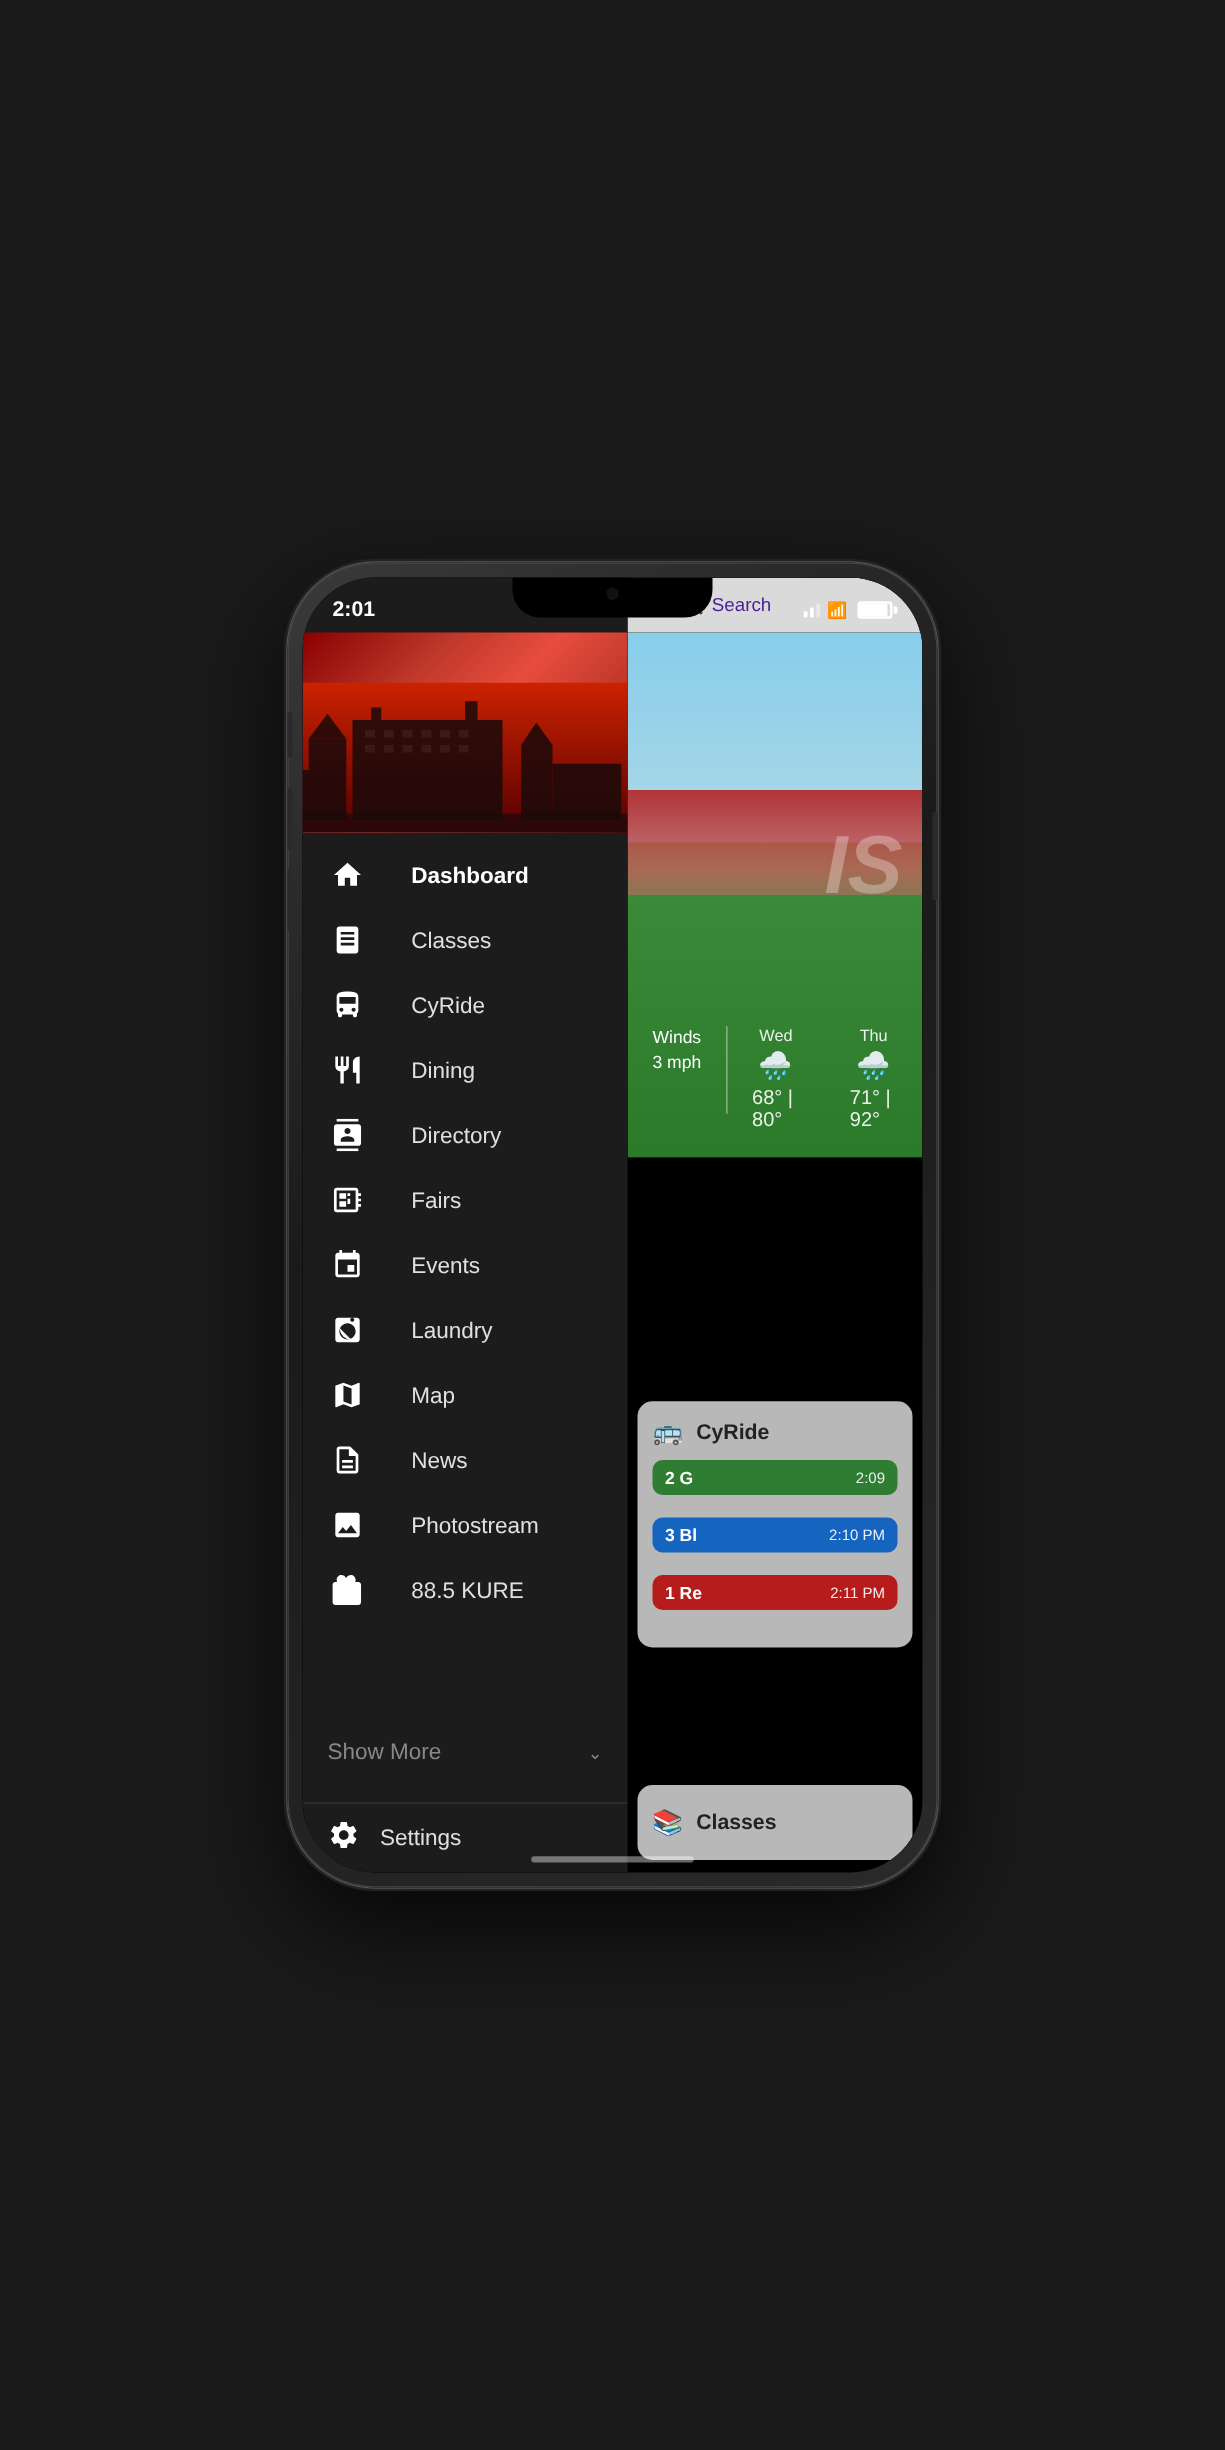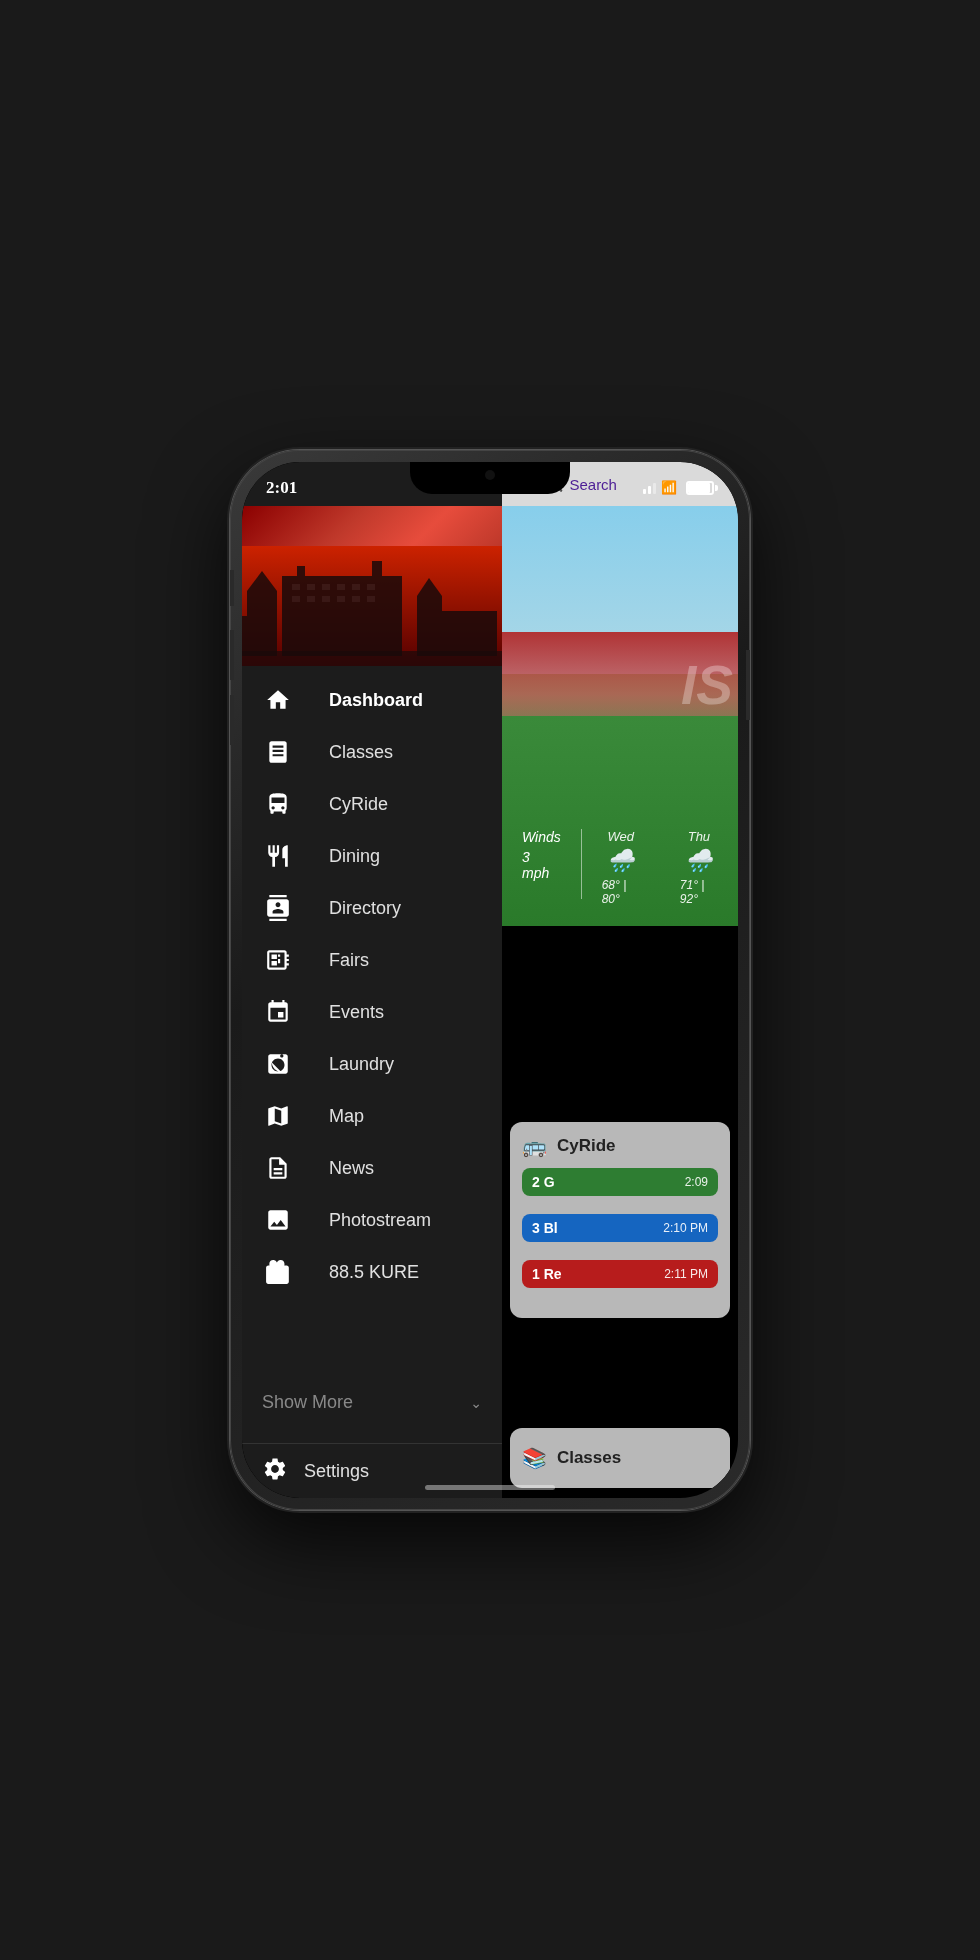--- a/index.html
+++ b/index.html
@@ -70,21 +70,20 @@
       top: 0;
       left: 0;
       right: 0;
       height: 44px;
       display: flex;
       justify-content: space-between;
       align-items: center;
       padding: 8px 24px 0;
       z-index: 50;
       background: transparent;
-      font-family: Liberation Serif, serif;
     }
 
     .status-time {
       color: white;
       font-size: 17px;
       font-weight: 600;
     }
 
     .status-icons {
       display: flex;
@@ -305,21 +304,20 @@
     }
 
     
     .weather-overlay {
       position: absolute;
       bottom: 20px;
       left: 0;
       right: 0;
       color: white;
       padding: 0 20px;
-      font-style: italic;
     }
 
     .weather-winds {
       font-size: 14px;
       margin-bottom: 4px;
     }
 
     .weather-speed {
       font-size: 14px;
       margin-bottom: 16px;
@@ -336,21 +334,21 @@
       align-items: center;
       gap: 4px;
     }
 
     .weather-day-name {
       font-size: 13px;
       color: rgba(255,255,255,0.9);
     }
 
     .weather-day-temp {
-      font-size: 12px;
+      font-size: 16px;
       color: rgba(255,255,255,0.9);
     }
 
     .rain-icon {
       font-size: 22px;
     }
 
     
     .cyride-card {
       position: absolute;
@@ -673,21 +671,21 @@
 
         <div class="stadium-area">
           <div class="stadium-visual">
 
             <div style="position:absolute;top:0;left:0;right:0;height:40%;background:linear-gradient(180deg,#87CEEB 0%,#add8e6 100%);"></div>
 
             <div style="position:absolute;top:30%;left:0;right:0;height:30%;background:linear-gradient(180deg,rgba(178,34,34,0.9) 0%,rgba(200,80,80,0.7) 50%,transparent 100%);"></div>
 
             <div style="position:absolute;bottom:0;left:0;right:0;height:50%;background:linear-gradient(180deg,#3a8a3a 0%,#2a7a2a 100%);"></div>
 
-            <div style="position:absolute;right:5px;top:35%;font-size:55px;font-weight:900;color:rgba(255,255,255,0.3);font-style:italic;">IS</div>
+            <div style="position:absolute;right:16px;top:35%;font-size:66px;font-weight:900;color:rgba(255,255,255,0.3);font-style:italic;">IS</div>
 
             <div class="weather-overlay">
               <div style="display:flex; gap:20px; align-items:flex-start; position:relative;">
                 <div>
                   <div class="weather-winds">Winds</div>
                   <div class="weather-speed">3 mph</div>
                 </div>
                 <div style="width:1px;height:70px;background:rgba(255,255,255,0.5);margin-top:0;"></div>
                 <div class="weather-days">
                   <div class="weather-day">

